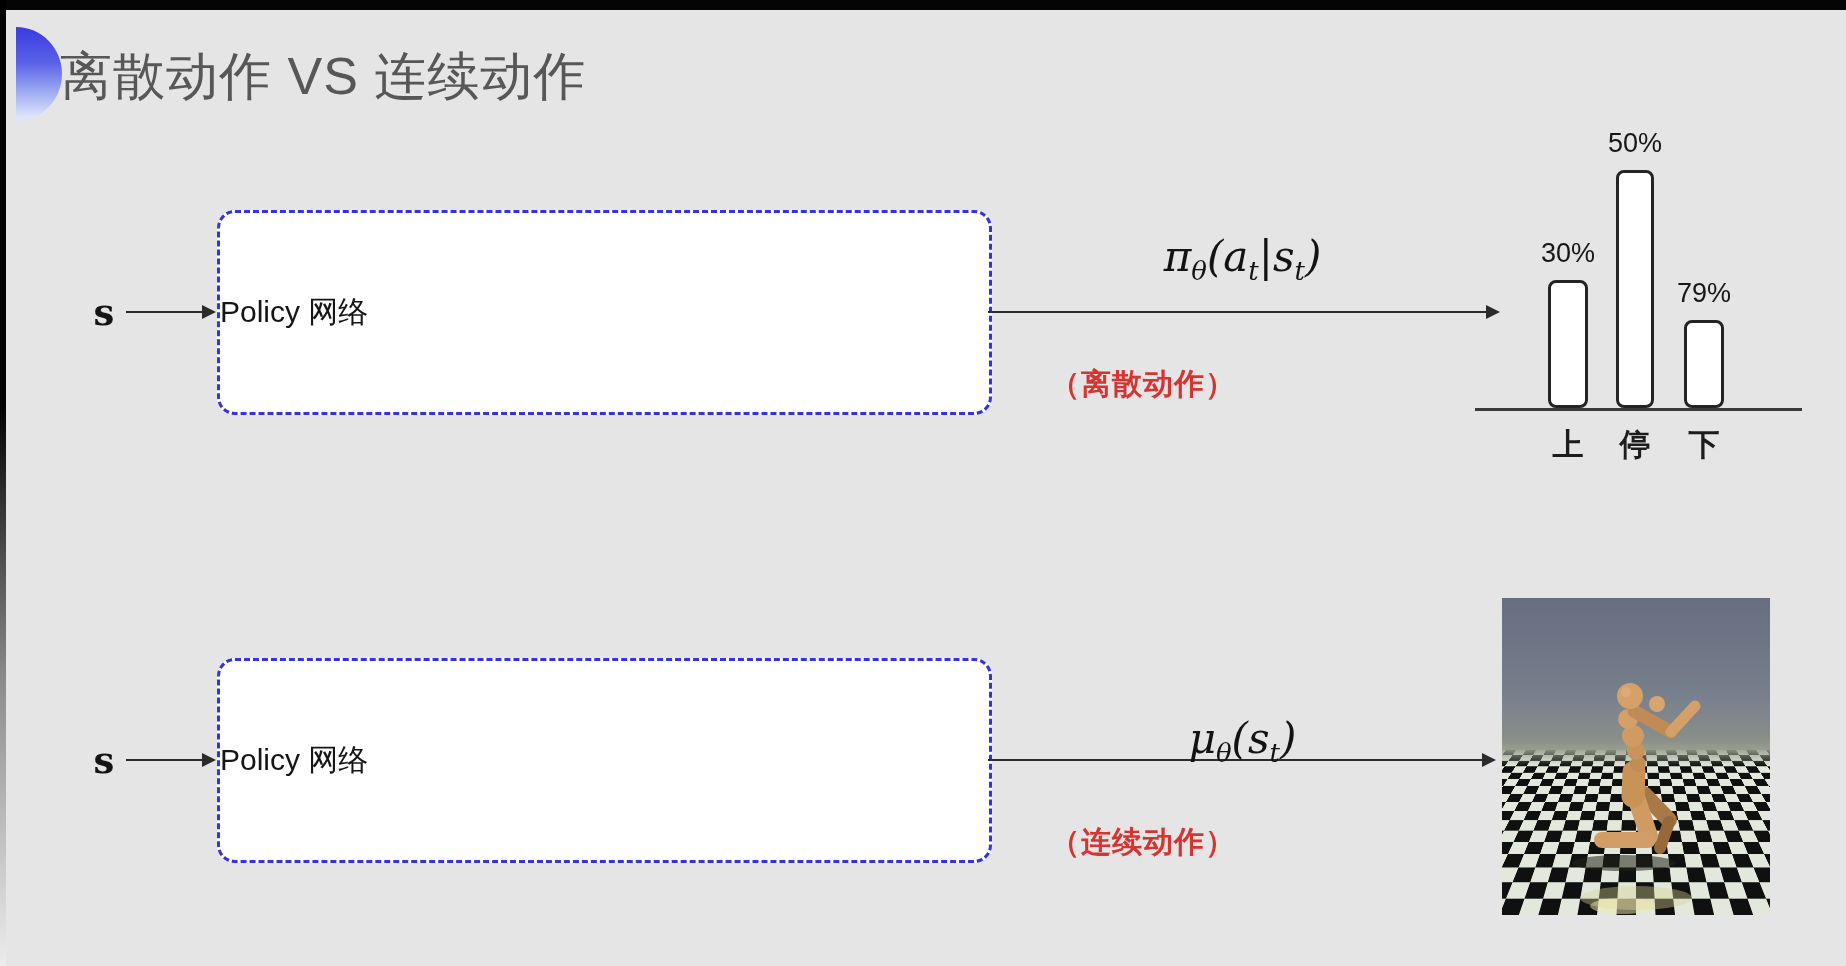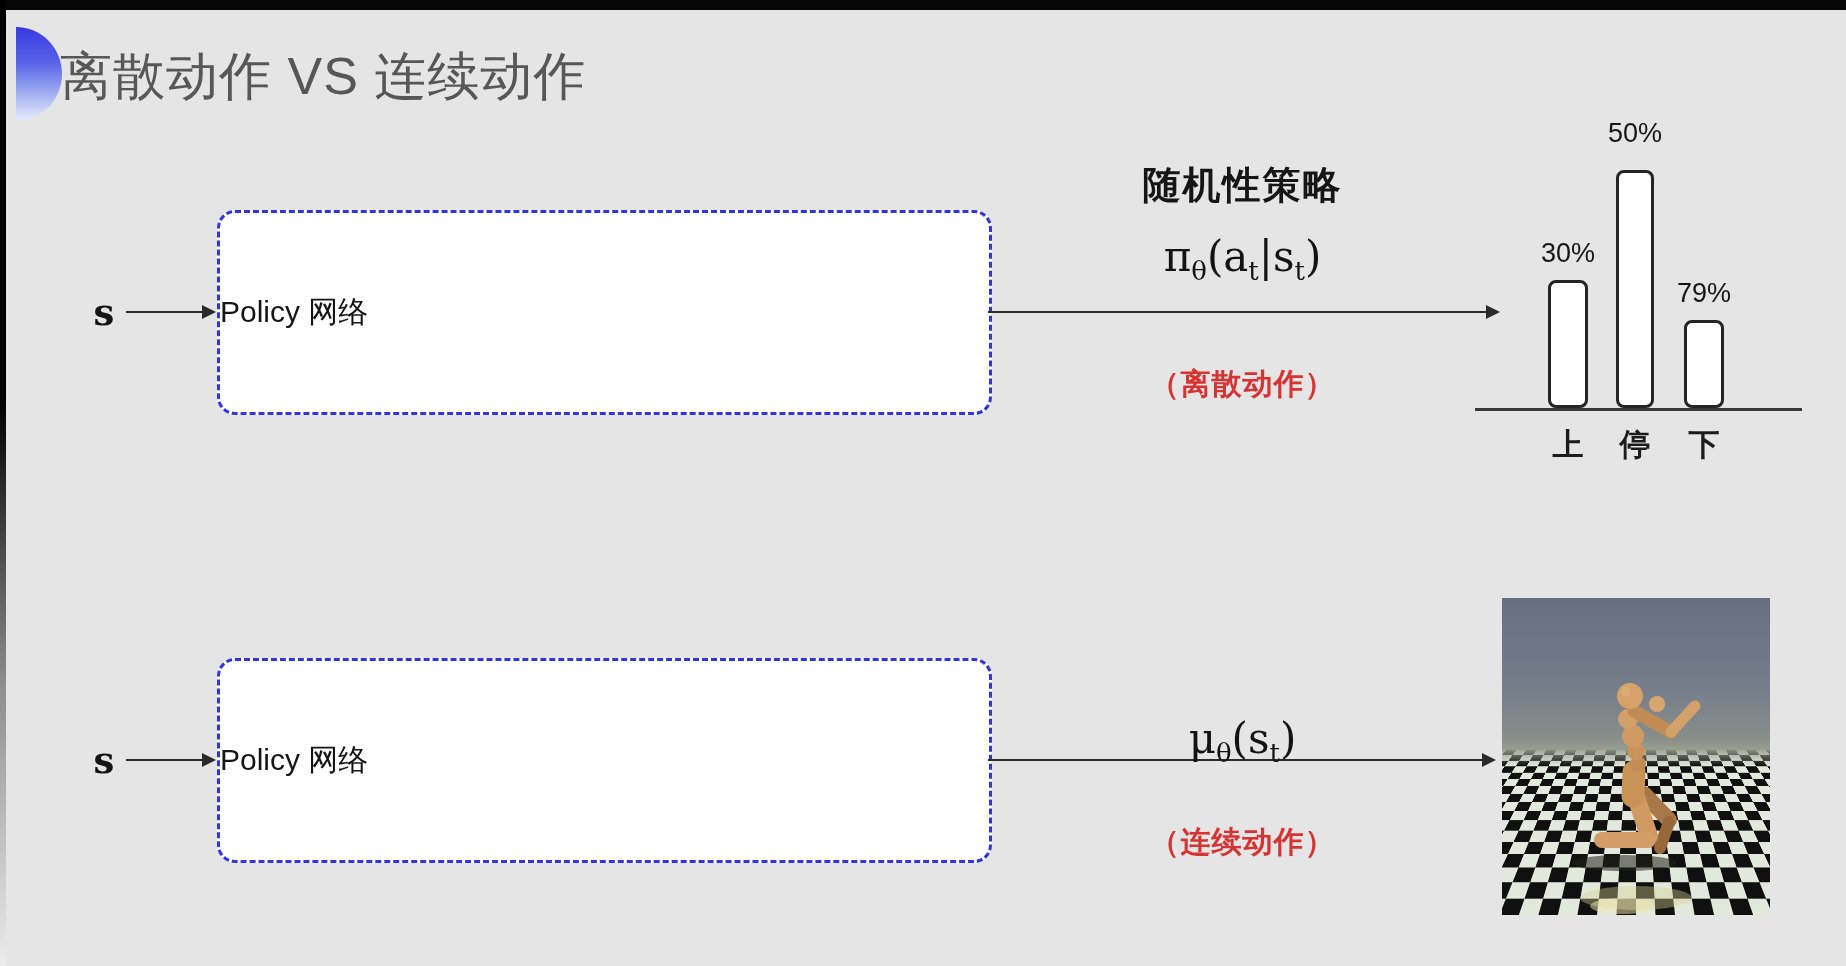--- a/index.html
+++ b/index.html
@@ -29,32 +29,32 @@
   .a3{left:126px;top:759px;width:76px;}
   .a4{left:988px;top:759px;width:494px;}
   .pbox{position:absolute;left:217px;width:769px;height:199px;border:3px dashed #3434df;
     border-radius:18px;display:flex;align-items:center;background:#fff;}
   .b1{top:210px;} .b2{top:658px;}
   .pbox span{font-size:30px;color:#151515;}
   .ptitle{position:absolute;left:1050px;width:385px;text-align:center;font-size:38px;
     font-weight:600;color:#151515;letter-spacing:2px;}
   .pt1{top:160px;} .pt2{top:620px;}
   .formula{position:absolute;left:1050px;width:385px;text-align:center;font-size:42px;
-    color:#131313;font-family:"DejaVu Serif","Liberation Serif",serif;}
+    color:#131313;font-family:"DejaVu Serif","Liberation Serif",serif;font-style:italic;}
   .fm1{top:232px;} .fm2{top:682px;margin-top:32px;}
   .formula sub{font-size:26px;line-height:0;}
-  .note{position:absolute;left:1050px;width:385px;text-align:center;font-size:30px;
+  .note{position:absolute;left:1050px;width:385px;font-size:30px;
     font-weight:600;letter-spacing:1px;}
   .n1{top:364px;} .n2{top:822px;}
   
   .chart{position:absolute;left:1475px;top:115px;width:330px;height:295px;}
   .baseline{position:absolute;left:0;top:293px;width:327px;height:2.5px;background:#3a3a3a;}
   .bar-col{position:absolute;bottom:2px;width:56px;display:flex;flex-direction:column;
     align-items:center;justify-content:flex-end;}
-  .bc0{left:65px;} .bc1{left:132px;gap:10px;} .bc2{left:201px;}
+  .bc0{left:65px;} .bc1{left:132px;} .bc2{left:201px;}
   .bar-value{font-size:27px;color:#161616;margin-bottom:11px;font-weight:500;}
   .bar{background:#ffffff;border:3px solid #242424;border-radius:8px;box-sizing:border-box;}
   .bar.w0{width:40px;} .bar.w1{width:38px;} .bar.w2{width:40px;}
   .cat-labels{position:absolute;left:1475px;top:424px;width:330px;height:40px;}
   .cat-labels span{position:absolute;transform:translateX(-50%);font-size:31px;
     font-weight:600;color:#1c1c1c;}
   .cl0{left:93px;} .cl1{left:160px;} .cl2{left:229px;}
   
   .sim{position:absolute;left:1502px;top:598px;width:268px;height:317px;overflow:hidden;
     background:linear-gradient(180deg,#666e80 0%,#777f8c 30%,#8b9089 46%,#95998c 48%);}
@@ -75,21 +75,20 @@
 
   <div class="accent"></div>
   <div class="title">离散动作 VS 连续动作</div>
 
   <div class="s-label s1">s</div>
   <div class="arrow a1"></div>
   <div class="pbox b1">
     <span>Policy 网络</span>
   </div>
   <div class="arrow a2"></div>
-  <div class="ptitle pt1">随机性策略</div>
   <div class="formula fm1"><span>π</span><sub>θ</sub><span>(</span><span>a</span><sub>t</sub><span>|</span><span>s</span><sub>t</sub><span>)</span></div>
   <div class="note n1" style="color: rgb(214, 52, 50);">（离散动作）</div>
 
   <div class="chart">
     <div class="bar-col bc0">
       <div class="bar-value">30%</div>
       <div class="bar w0" style="height: 128px;"></div>
     </div>
     <div class="bar-col bc1">
       <div class="bar-value">50%</div>

